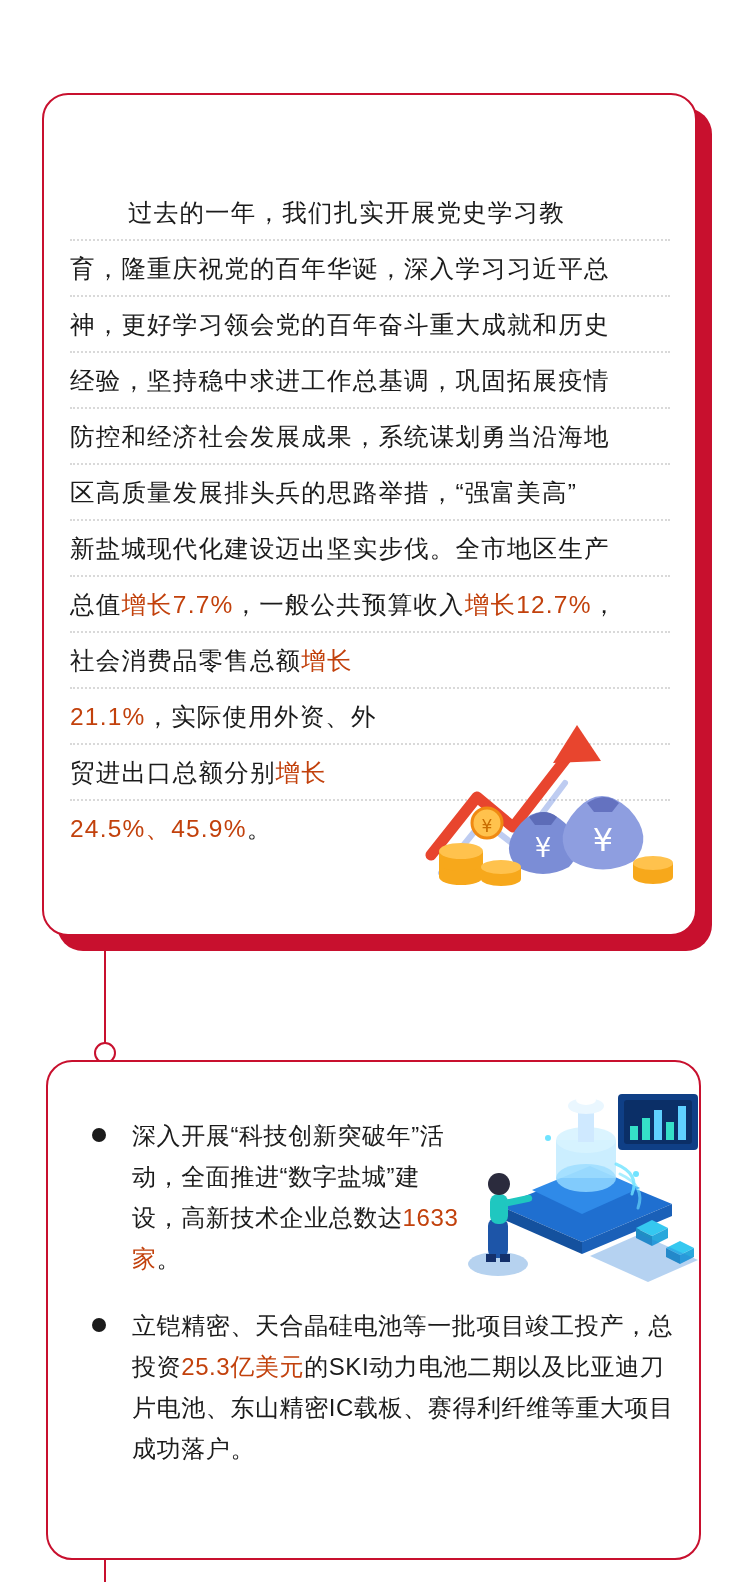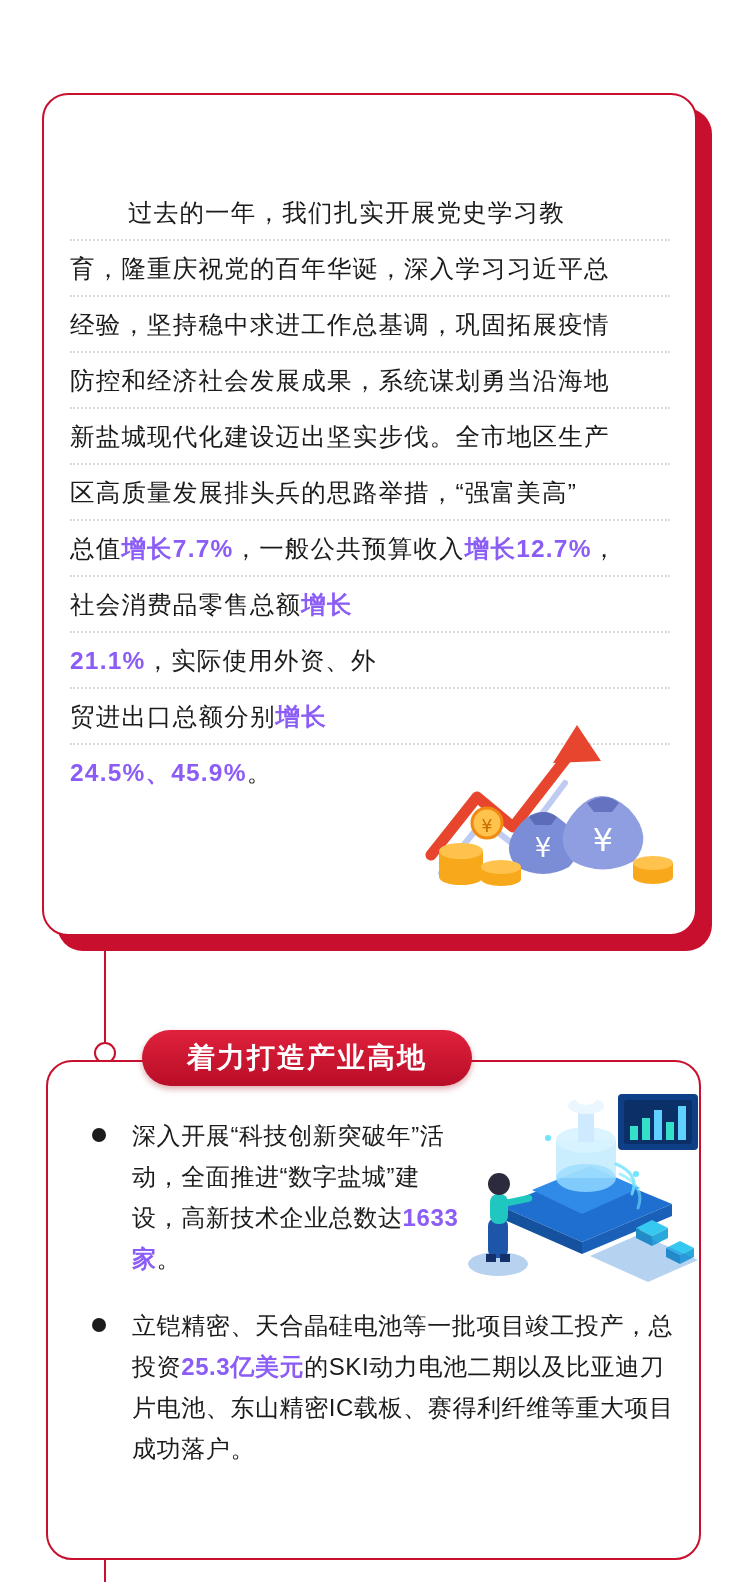--- a/index.html
+++ b/index.html
@@ -65,22 +65,22 @@
     border-bottom: 2px dotted #d9d9d9;
     font-size: 24.5px;
     line-height: 56px;
     color: #1b1b1b;
     letter-spacing: 1.2px;
     white-space: nowrap;
   }
   .pline.last { border-bottom: none; }
   .pline .ind { display: inline-block; width: 58px; }
   .hl {
-    color: #8b5cf6;
-    font-weight: bold;
+    color: #c2410c;
+    font-weight: normal;
   }
 
   
   .ill1 {
     position: absolute;
     left: 425px; top: 705px;
     width: 250px; height: 185px;
   }
 
   
@@ -165,24 +165,25 @@
 
 <div id="page">
 
   <div class="sec1-shadow"></div>
   <div class="sec1-card"></div>
 
 
   <div class="para-wrap">
     <div class="pline"><span class="ind"></span><span class="seg">过去的一年，我们扎实开展党史学习教</span></div>
     <div class="pline"><span class="seg">育，隆重庆祝党的百年华诞，深入学习习近平总</span></div>
+    <div class="pline"><span class="seg">神，更好学习领会党的百年奋斗重大成就和历史</span></div>
     <div class="pline"><span class="seg">经验，坚持稳中求进工作总基调，巩固拓展疫情</span></div>
     <div class="pline"><span class="seg">防控和经济社会发展成果，系统谋划勇当沿海地</span></div>
+    <div class="pline"><span class="seg">区高质量发展排头兵的思路举措，“强富美高”</span></div>
     <div class="pline"><span class="seg">新盐城现代化建设迈出坚实步伐。全市地区生产</span></div>
-    <div class="pline"><span class="seg">区高质量发展排头兵的思路举措，“强富美高”</span></div>
     <div class="pline"><span class="seg">总值</span><span class="seg hl">增长7.7%</span><span class="seg">，一般公共预算收入</span><span class="seg hl">增长12.7%</span><span class="seg">，</span></div>
     <div class="pline"><span class="seg">社会消费品零售总额</span><span class="seg hl">增长</span></div>
     <div class="pline"><span class="seg hl">21.1%</span><span class="seg">，实际使用外资、外</span></div>
     <div class="pline"><span class="seg">贸进出口总额分别</span><span class="seg hl">增长</span></div>
     <div class="pline last"><span class="seg hl">24.5%、45.9%</span><span class="seg">。</span></div>
   </div>
 
   <div class="ill1">
     <svg width="250" height="185" viewBox="0 0 250 185" xmlns="http://www.w3.org/2000/svg">
 
@@ -217,23 +218,20 @@
       <circle cx="62" cy="118" r="15" fill="#ffc24d" stroke="#f08a12" stroke-width="3"></circle>
       <text x="62" y="127" font-size="17" fill="#c96d00" font-family="DejaVu Sans, sans-serif" text-anchor="middle">¥</text>
     </svg>
   </div>
 
   <div class="connector"></div>
   <div class="conn-dot"></div>
   <div class="connector2"></div>
 
   <div class="sec2-card"></div>
-  <div class="sec2-badge">
-    <span>着力打造产业高地</span>
-  </div>
 
   <div class="bullets">
     <div class="bullet-item narrow">
       <span class="bullet-dot"></span>
       <div class="bullet-text">
         <span class="seg">深入开展“科技创新突破年”活动，全面推进“数字盐城”建设，高新技术企业总数达</span><span class="seg hl">1633家</span><span class="seg">。</span>
       </div>
     </div>
     <div class="bullet-item">
       <span class="bullet-dot"></span>

